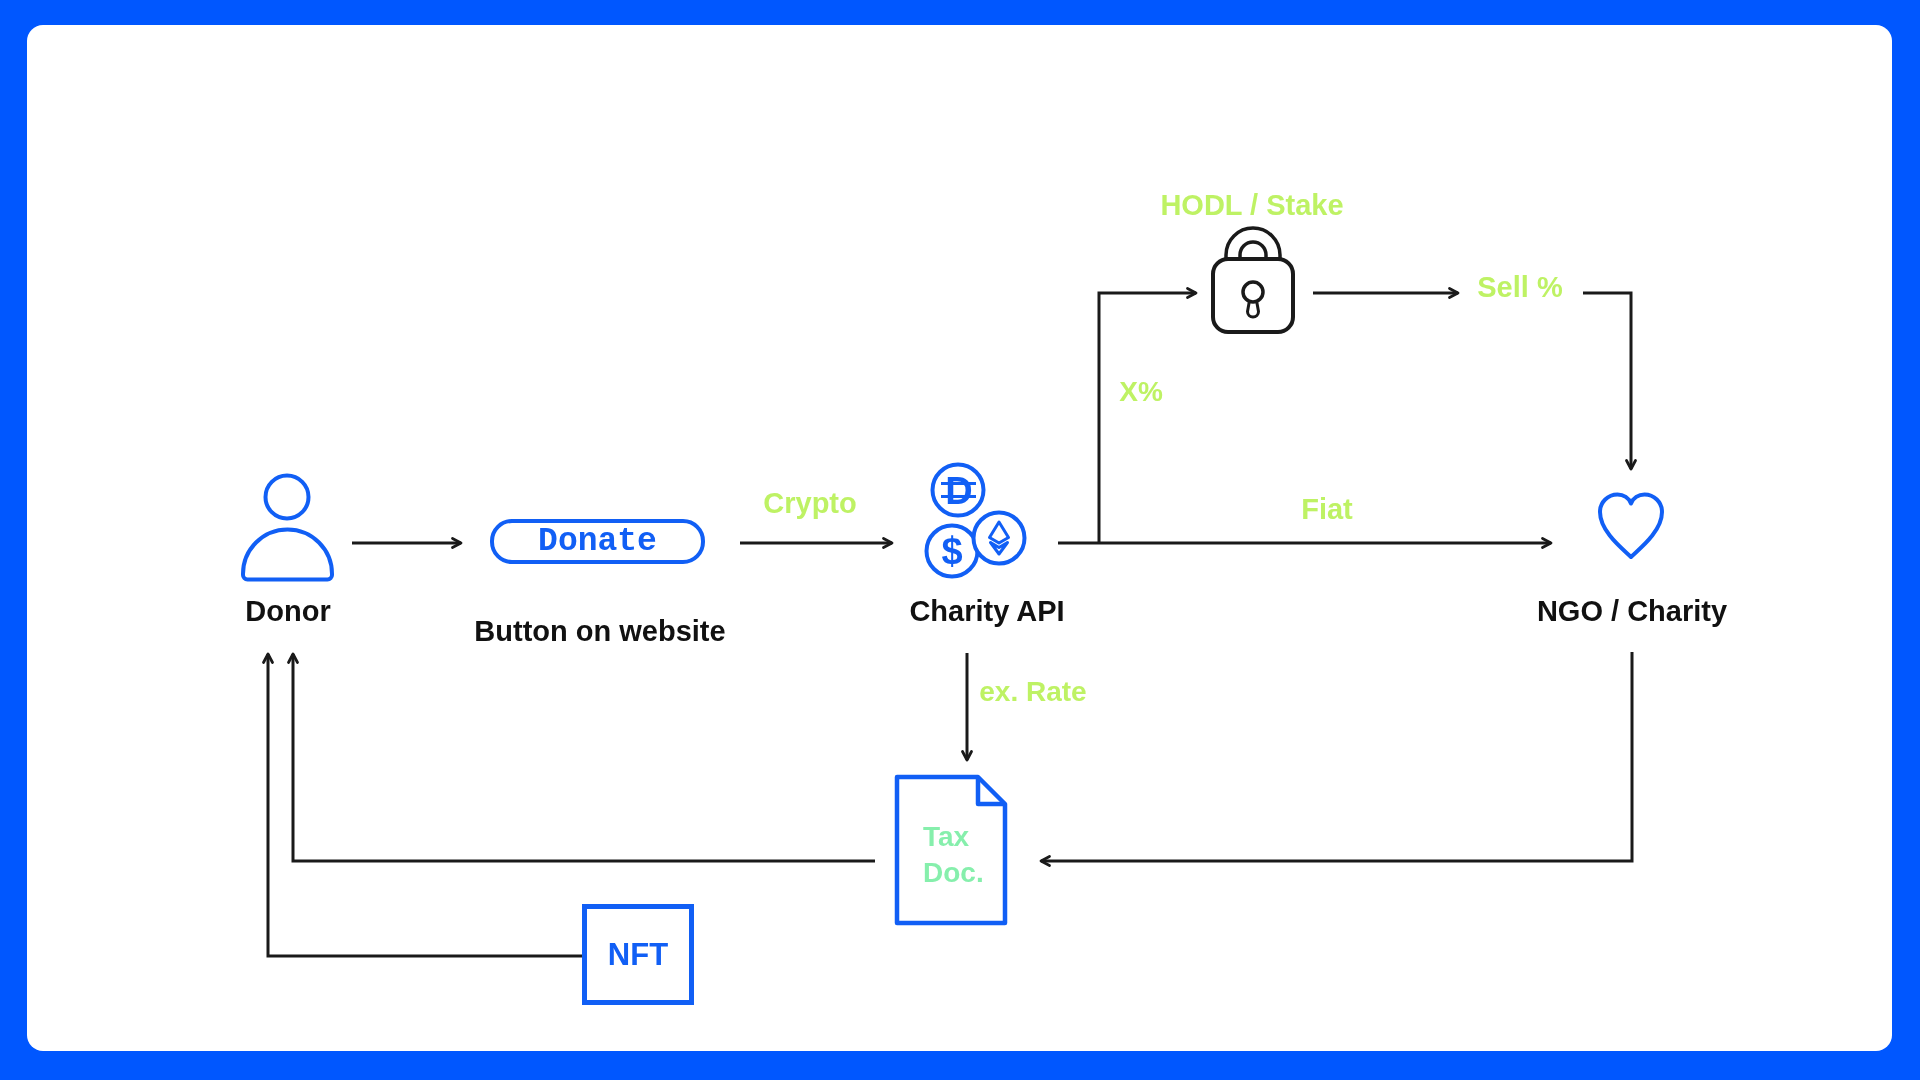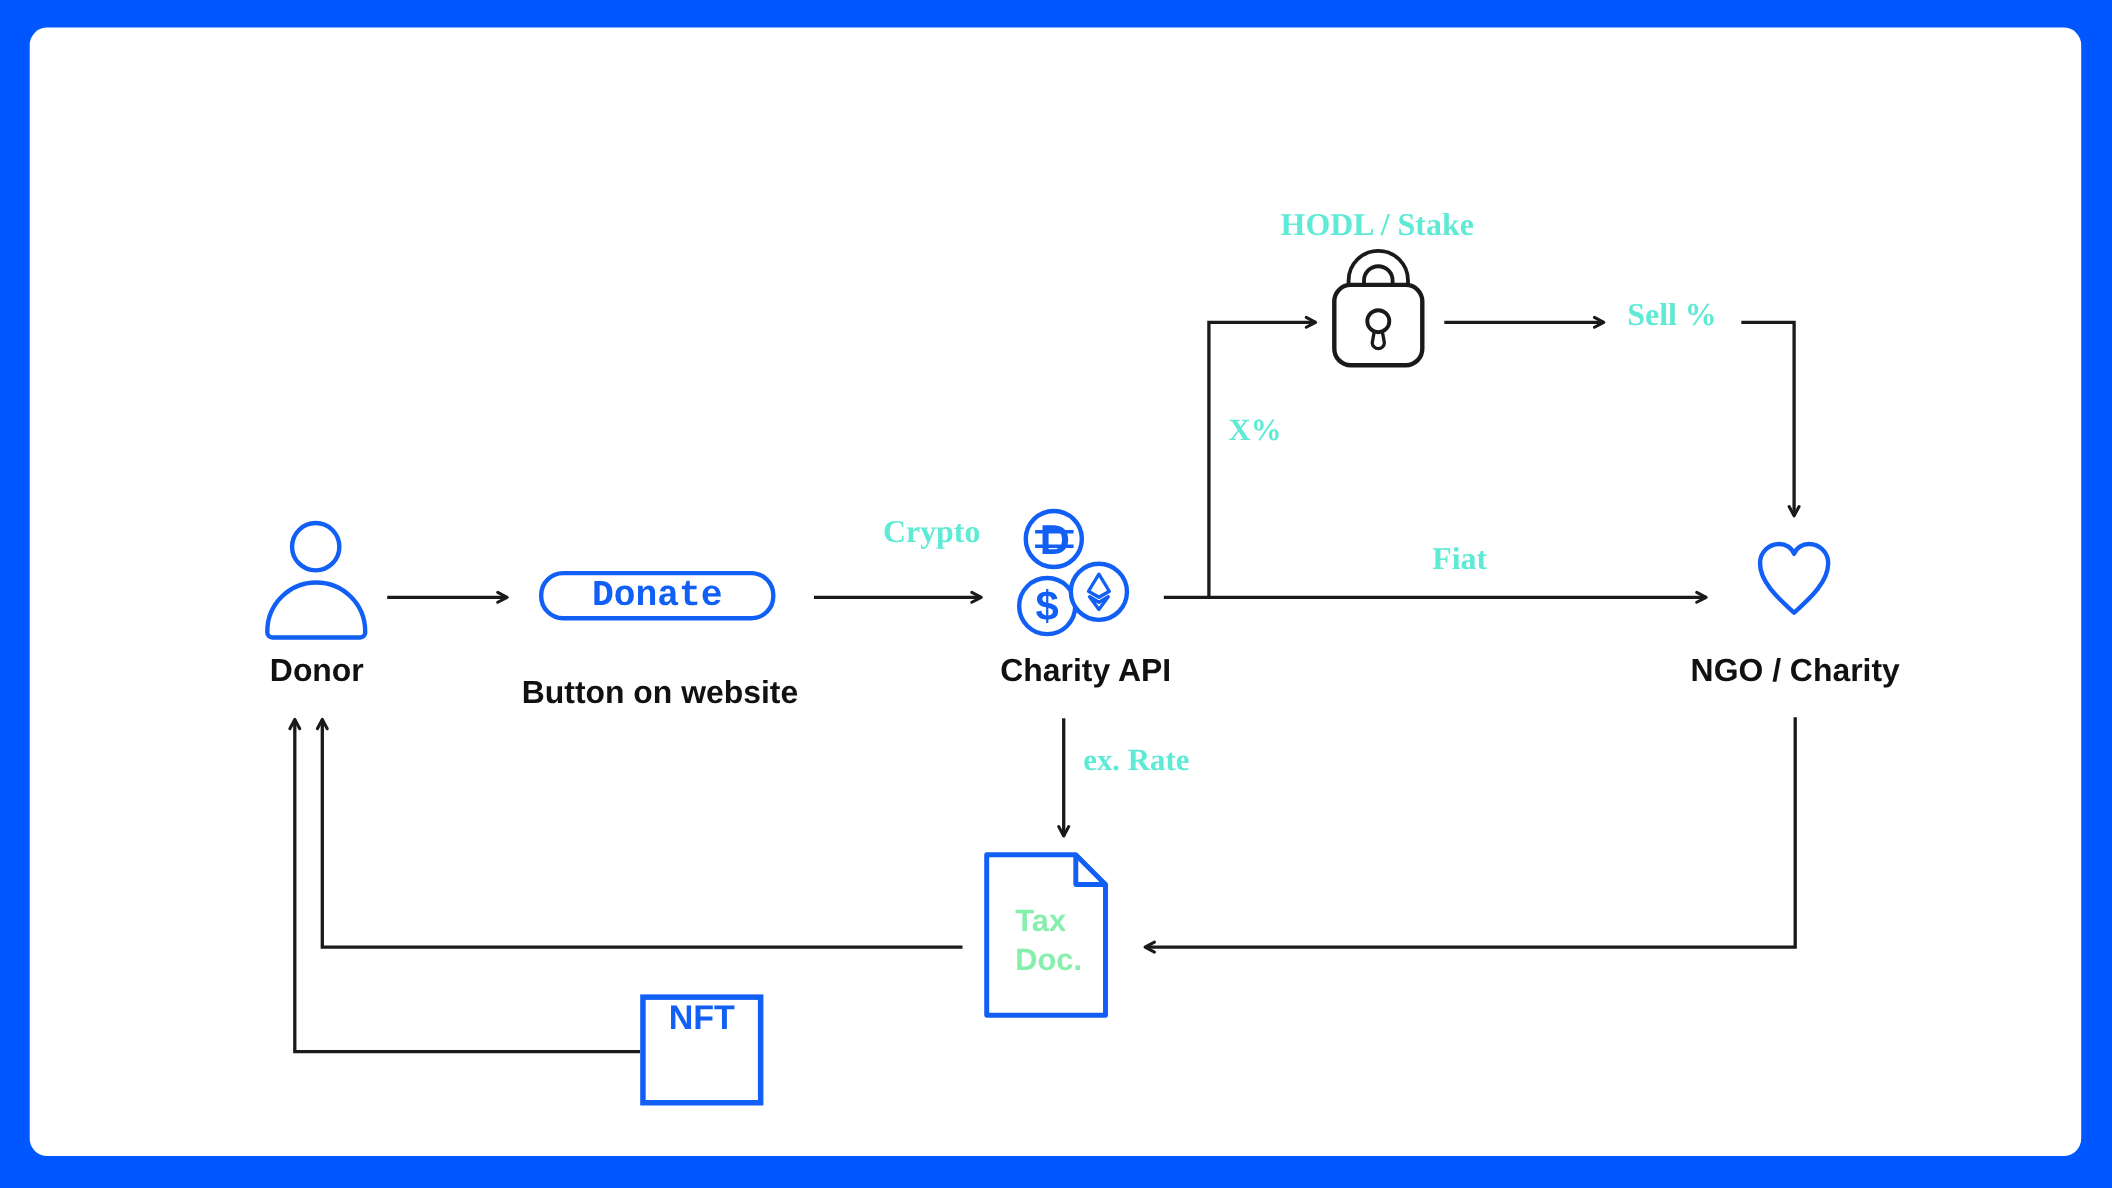--- a/index.html
+++ b/index.html
@@ -11,32 +11,32 @@
   .canvas{
     position:absolute;left:27px;top:25px;width:1865px;height:1026px;
     background:#ffffff;border-radius:16px;
   }
   svg.diagram{position:absolute;left:0;top:0;}
   .label{
     position:absolute;transform:translate(-50%,-50%);
     font-weight:700;font-size:29px;color:#111111;white-space:nowrap;
     line-height:1;
   }
-  .label.blue{color:#5eead4;font-family:Liberation Serif, serif;}
+  .label.blue{color:#bef264;}
   .label.small{font-size:28px;}
   .donate-btn{
     position:absolute;left:490px;top:519px;width:215px;height:45px;
     box-sizing:border-box;border:4px solid #115ff5;border-radius:22px;
     background:#ffffff;display:flex;align-items:center;justify-content:center;font-family:Liberation Mono, monospace;
   }
   .donate-btn span{font-weight:700;font-size:33px;color:#115ff5;line-height:1;}
   .nft-box{
     position:absolute;left:582px;top:904px;width:112px;height:101px;
     box-sizing:border-box;border:5px solid #115ff5;background:#ffffff;
-    display:flex;justify-content:center;
+    display:flex;align-items:center;justify-content:center;
   }
   .nft-box span{font-weight:700;font-size:31px;color:#115ff5;line-height:1;}
   .tax-line{
     position:absolute;left:923px;transform:translateY(-50%);
     font-weight:600;font-size:28px;color:#86efac;white-space:nowrap;line-height:1;
   }
 </style>
 </head>
 <body>
 
@@ -107,21 +107,21 @@
 </div>
 
 <div class="nft-box">
   <span>NFT</span>
 </div>
 
 <div class="label" style="left:288px;top:611px;">Donor</div>
 
 <div class="label" style="left:600px;top:631px;">Button on website</div>
 
-<div class="label blue" style="left:810px;top:484px;margin-left:37px;">Crypto</div>
+<div class="label blue" style="left:810px;top:503px;">Crypto</div>
 
 <div class="label" style="left:987px;top:611px;">Charity API</div>
 
 <div class="label blue small" style="left:1141px;top:392px;">X%</div>
 
 <div class="label blue" style="left:1252px;top:205px;">HODL / Stake</div>
 
 <div class="label blue" style="left:1520px;top:287px;">Sell %</div>
 
 <div class="label blue" style="left:1327px;top:509px;">Fiat</div>

